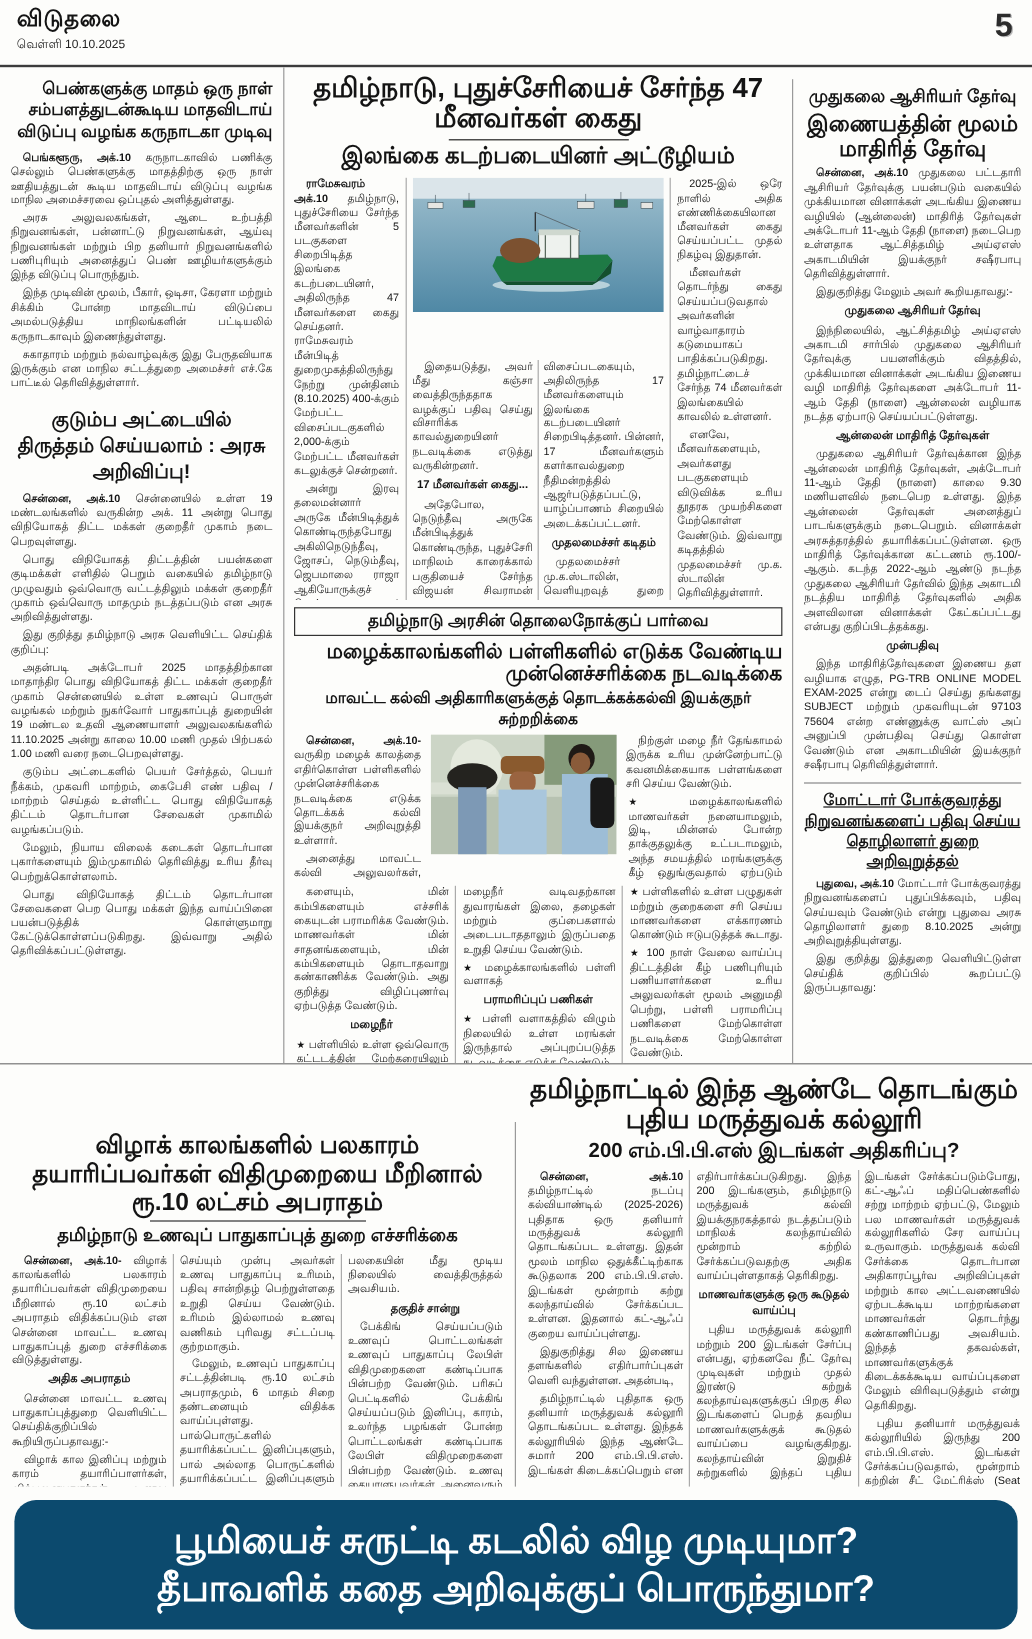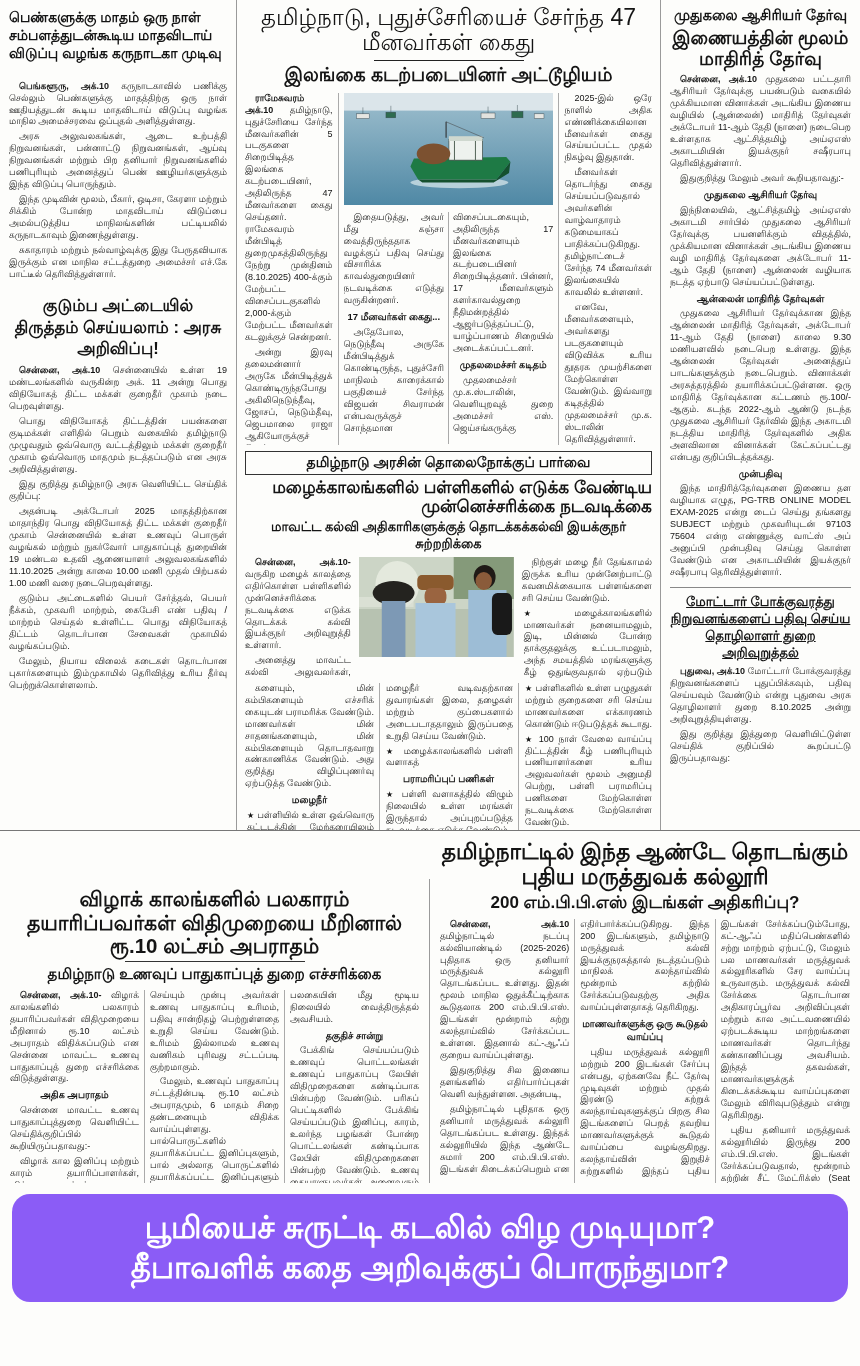--- a/index.html
+++ b/index.html
@@ -10,44 +10,44 @@
   
   .hdr { height:56px; padding:6px 16px 0 14px; border-bottom:2px solid #3c3c3c; display:flex; justify-content:space-between; align-items:flex-start; }
   .mast-title { font-size:19px; font-weight:bold; letter-spacing:.5px; }
   .mast-date { font-size:10px; margin-top:3px; color:#222; }
   .pageno { font-size:27px; font-weight:bold; color:#2c2c2c; text-shadow:1px 1px 0 #bbb; }
 
   
   .top { display:flex; height:831px; overflow:hidden; border-bottom:1px solid #777; }
   .rail-l { width:237px; padding:8px 9px 4px; border-right:1px solid #9a9a9a; overflow:hidden; }
   .mid { width:423px; padding:5px 8px 4px; overflow:hidden; }
-  .rail-r { width:200px; padding:7px 9px 4px; border-left:1px solid #9a9a9a; overflow:hidden; }
+  .rail-r { width:200px; padding:7px 9px 4px; border-left:1px solid #9a9a9a; overflow:hidden;margin-top:10px; }
 
   
   .bt { font-size:9px; line-height:1.33; text-align:justify; overflow-wrap:anywhere; }
   .blk { margin-bottom:3px; }
   .blk.p, .blk.lead { text-indent:10px; }
   .blk.sub { text-align:center; font-weight:bold; font-size:9.5px; text-indent:0; margin:4px 0 3px; }
   .blk.star { text-indent:0; padding-left:2px; }
   .blk.star:before { content:"★ "; font-size:8px; }
 
   
-  .lh1 { font-size:14px; line-height:1.3; font-weight:bold; text-align:left; margin-bottom:18px; }
+  .lh1 { font-size:14px; line-height:1.3; font-weight:bold; text-align:right; margin-bottom:7px; }
   .lh2 { font-size:16.5px; line-height:1.3; font-weight:bold; text-align:center; margin:14px 0 6px; }
 
   
-  .fish-head { font-size:23px; font-weight:normal; text-align:center; line-height:1.1; }
+  .fish-head { font-size:23px; font-weight:bold; text-align:center; line-height:1.1; }
   .fish-rule { width:150px; border-top:1.5px solid #222; margin:4px auto 3px; }
   .fish-sub { font-size:19px; font-weight:bold; text-align:center; margin-bottom:5px; }
   .fish-body { display:flex; height:352px; overflow:hidden; }
   .fcol1 { width:23%; padding-right:5px; border-right:1px solid #aaa; }
   .fmid  { width:54%; padding:0 5px; }
   .fcol4 { width:23%; padding-left:5px; border-left:1px solid #aaa; }
   .photo-boat { width:100%; height:112px; margin-bottom:3px; }
-  .cols2 { column-count:2; column-gap:9px; column-rule:1px solid #aaa; height:232px; overflow:hidden; }
+  .cols2 { column-count:2; column-gap:9px; column-rule:1px solid #aaa; height:232px; overflow:hidden;margin-top:32px; }
 
   
   .rain { margin-top:6px; }
   .rain-kick { border:1px solid #333; font-size:14px; font-weight:bold; text-align:center; padding:2px 0; margin-bottom:3px; }
   .rain-head { font-size:17px; font-weight:bold; text-align:right; line-height:1.12; }
   .rain-sub { font-size:13px; font-weight:bold; text-align:center; margin:3px 0 4px; }
   .rain-row { display:flex; height:122px; overflow:hidden; }
   .rleft { width:27%; padding-right:4px; }
   .rimg  { width:40%; padding:0 4px; }
   .rright{ width:33%; padding-left:4px; }
@@ -64,29 +64,36 @@
   .bl { width:430px; border-right:1px solid #9a9a9a; padding:8px 10px 4px; overflow:hidden;margin-top:48px; }
   .br { width:430px; padding:8px 10px 4px; overflow:hidden; }
   .bl-head { font-size:20.5px; font-weight:bold; text-align:center; line-height:1.15; }
   .bl-sub  { font-size:15px; font-weight:bold; text-align:center; margin:3px 0 5px; }
   .br-head { font-size:22px; font-weight:bold; text-align:center; line-height:1.15; }
   .br-sub  { font-size:17px; font-weight:bold; text-align:center; margin:3px 0 5px; }
   .mini-rule { width:180px; border-top:1px solid #333; margin:3px auto 2px; }
   .cols3 { column-count:3; column-gap:11px; column-rule:1px solid #aaa; height:268px; overflow:hidden; }
 
   
-  .banner { margin:11px 12px 0; height:108px; background:#8b5cf6; border-radius:18px;
+  .banner { margin:11px 12px 0; height:108px; background:#0c4a6e; border-radius:18px;
             color:#fff; display:flex; flex-direction:column; align-items:center; justify-content:center;
             font-weight:bold; font-size:31px; line-height:1.3; text-align:center; }
 </style>
 </head>
 <body>
 
 <div class="page">
 
+  <div class="hdr">
+    <div>
+      <div class="mast-title">விடுதலை</div>
+      <div class="mast-date">வெள்ளி 10.10.2025</div>
+    </div>
+    <div class="pageno">5</div>
+  </div>
 
   <div class="top">
 
     <aside class="rail-l">
       <section>
         <h2 class="lh1">பெண்களுக்கு மாதம் ஒரு நாள் சம்பளத்துடன்கூடிய மாதவிடாய் விடுப்பு வழங்க கருநாடகா முடிவு</h2>
         <div class="bt">
             <div class="blk lead"><b>பெங்களூரு, அக்.10 </b>கருநாடகாவில் பணிக்கு செல்லும் பெண்களுக்கு மாதத்திற்கு ஒரு நாள் ஊதியத்துடன் கூடிய மாதவிடாய் விடுப்பு வழங்க மாநில அமைச்சரவை ஒப்புதல் அளித்துள்ளது.</div>
             <div class="blk p">அரசு அலுவலகங்கள், ஆடை உற்பத்தி நிறுவனங்கள், பன்னாட்டு நிறுவனங்கள், ஆய்வு நிறுவனங்கள் மற்றும் பிற தனியார் நிறுவனங்களில் பணிபுரியும் அனைத்துப் பெண் ஊழியர்களுக்கும் இந்த விடுப்பு பொருந்தும்.</div>
             <div class="blk p">இந்த முடிவின் மூலம், பீகார், ஒடிசா, கேரளா மற்றும் சிக்கிம் போன்ற மாதவிடாய் விடுப்பை அமல்படுத்திய மாநிலங்களின் பட்டியலில் கருநாடகாவும் இணைந்துள்ளது.</div>
@@ -95,20 +102,21 @@
       </section>
       <section>
         <h2 class="lh2">குடும்ப அட்டையில் திருத்தம் செய்யலாம் : அரசு அறிவிப்பு!</h2>
         <div class="bt">
             <div class="blk lead"><b>சென்னை, அக்.10 </b>சென்னையில் உள்ள 19 மண்டலங்களில் வருகின்ற அக். 11 அன்று பொது விநியோகத் திட்ட மக்கள் குறைதீர் முகாம் நடை பெறவுள்ளது.</div>
             <div class="blk p">பொது விநியோகத் திட்டத்தின் பயன்களை குடிமக்கள் எளிதில் பெறும் வகையில் தமிழ்நாடு முழுவதும் ஒவ்வொரு வட்டத்திலும் மக்கள் குறைதீர் முகாம் ஒவ்வொரு மாதமும் நடத்தப்படும் என அரசு அறிவித்துள்ளது.</div>
             <div class="blk p">இது குறித்து தமிழ்நாடு அரசு வெளியிட்ட செய்திக் குறிப்பு:</div>
             <div class="blk p">அதன்படி அக்டோபர் 2025 மாதத்திற்கான மாதாந்திர பொது விநியோகத் திட்ட மக்கள் குறைதீர் முகாம் சென்னையில் உள்ள உணவுப் பொருள் வழங்கல் மற்றும் நுகர்வோர் பாதுகாப்புத் துறையின் 19 மண்டல உதவி ஆணையாளர் அலுவலகங்களில் 11.10.2025 அன்று காலை 10.00 மணி முதல் பிற்பகல் 1.00 மணி வரை நடைபெறவுள்ளது.</div>
             <div class="blk p">குடும்ப அட்டைகளில் பெயர் சேர்த்தல், பெயர் நீக்கம், முகவரி மாற்றம், கைபேசி எண் பதிவு / மாற்றம் செய்தல் உள்ளிட்ட பொது விநியோகத் திட்டம் தொடர்பான சேவைகள் முகாமில் வழங்கப்படும்.</div>
             <div class="blk p">மேலும், நியாய விலைக் கடைகள் தொடர்பான புகார்களையும் இம்முகாமில் தெரிவித்து உரிய தீர்வு பெற்றுக்கொள்ளலாம்.</div>
+            <div class="blk p">பொது விநியோகத் திட்டம் தொடர்பான சேவைகளை பெற பொது மக்கள் இந்த வாய்ப்பினை பயன்படுத்திக் கொள்ளுமாறு கேட்டுக்கொள்ளப்படுகிறது. இவ்வாறு அதில் தெரிவிக்கப்பட்டுள்ளது.</div>
           </div>
       </section>
     </aside>
 
     <main class="mid">
 
       <section>
         <h1 class="fish-head">தமிழ்நாடு, புதுச்சேரியைச் சேர்ந்த 47 மீனவர்கள் கைது</h1>
         <div class="fish-rule"></div>
         <h2 class="fish-sub">இலங்கை கடற்படையினர் அட்டூழியம்</h2>

